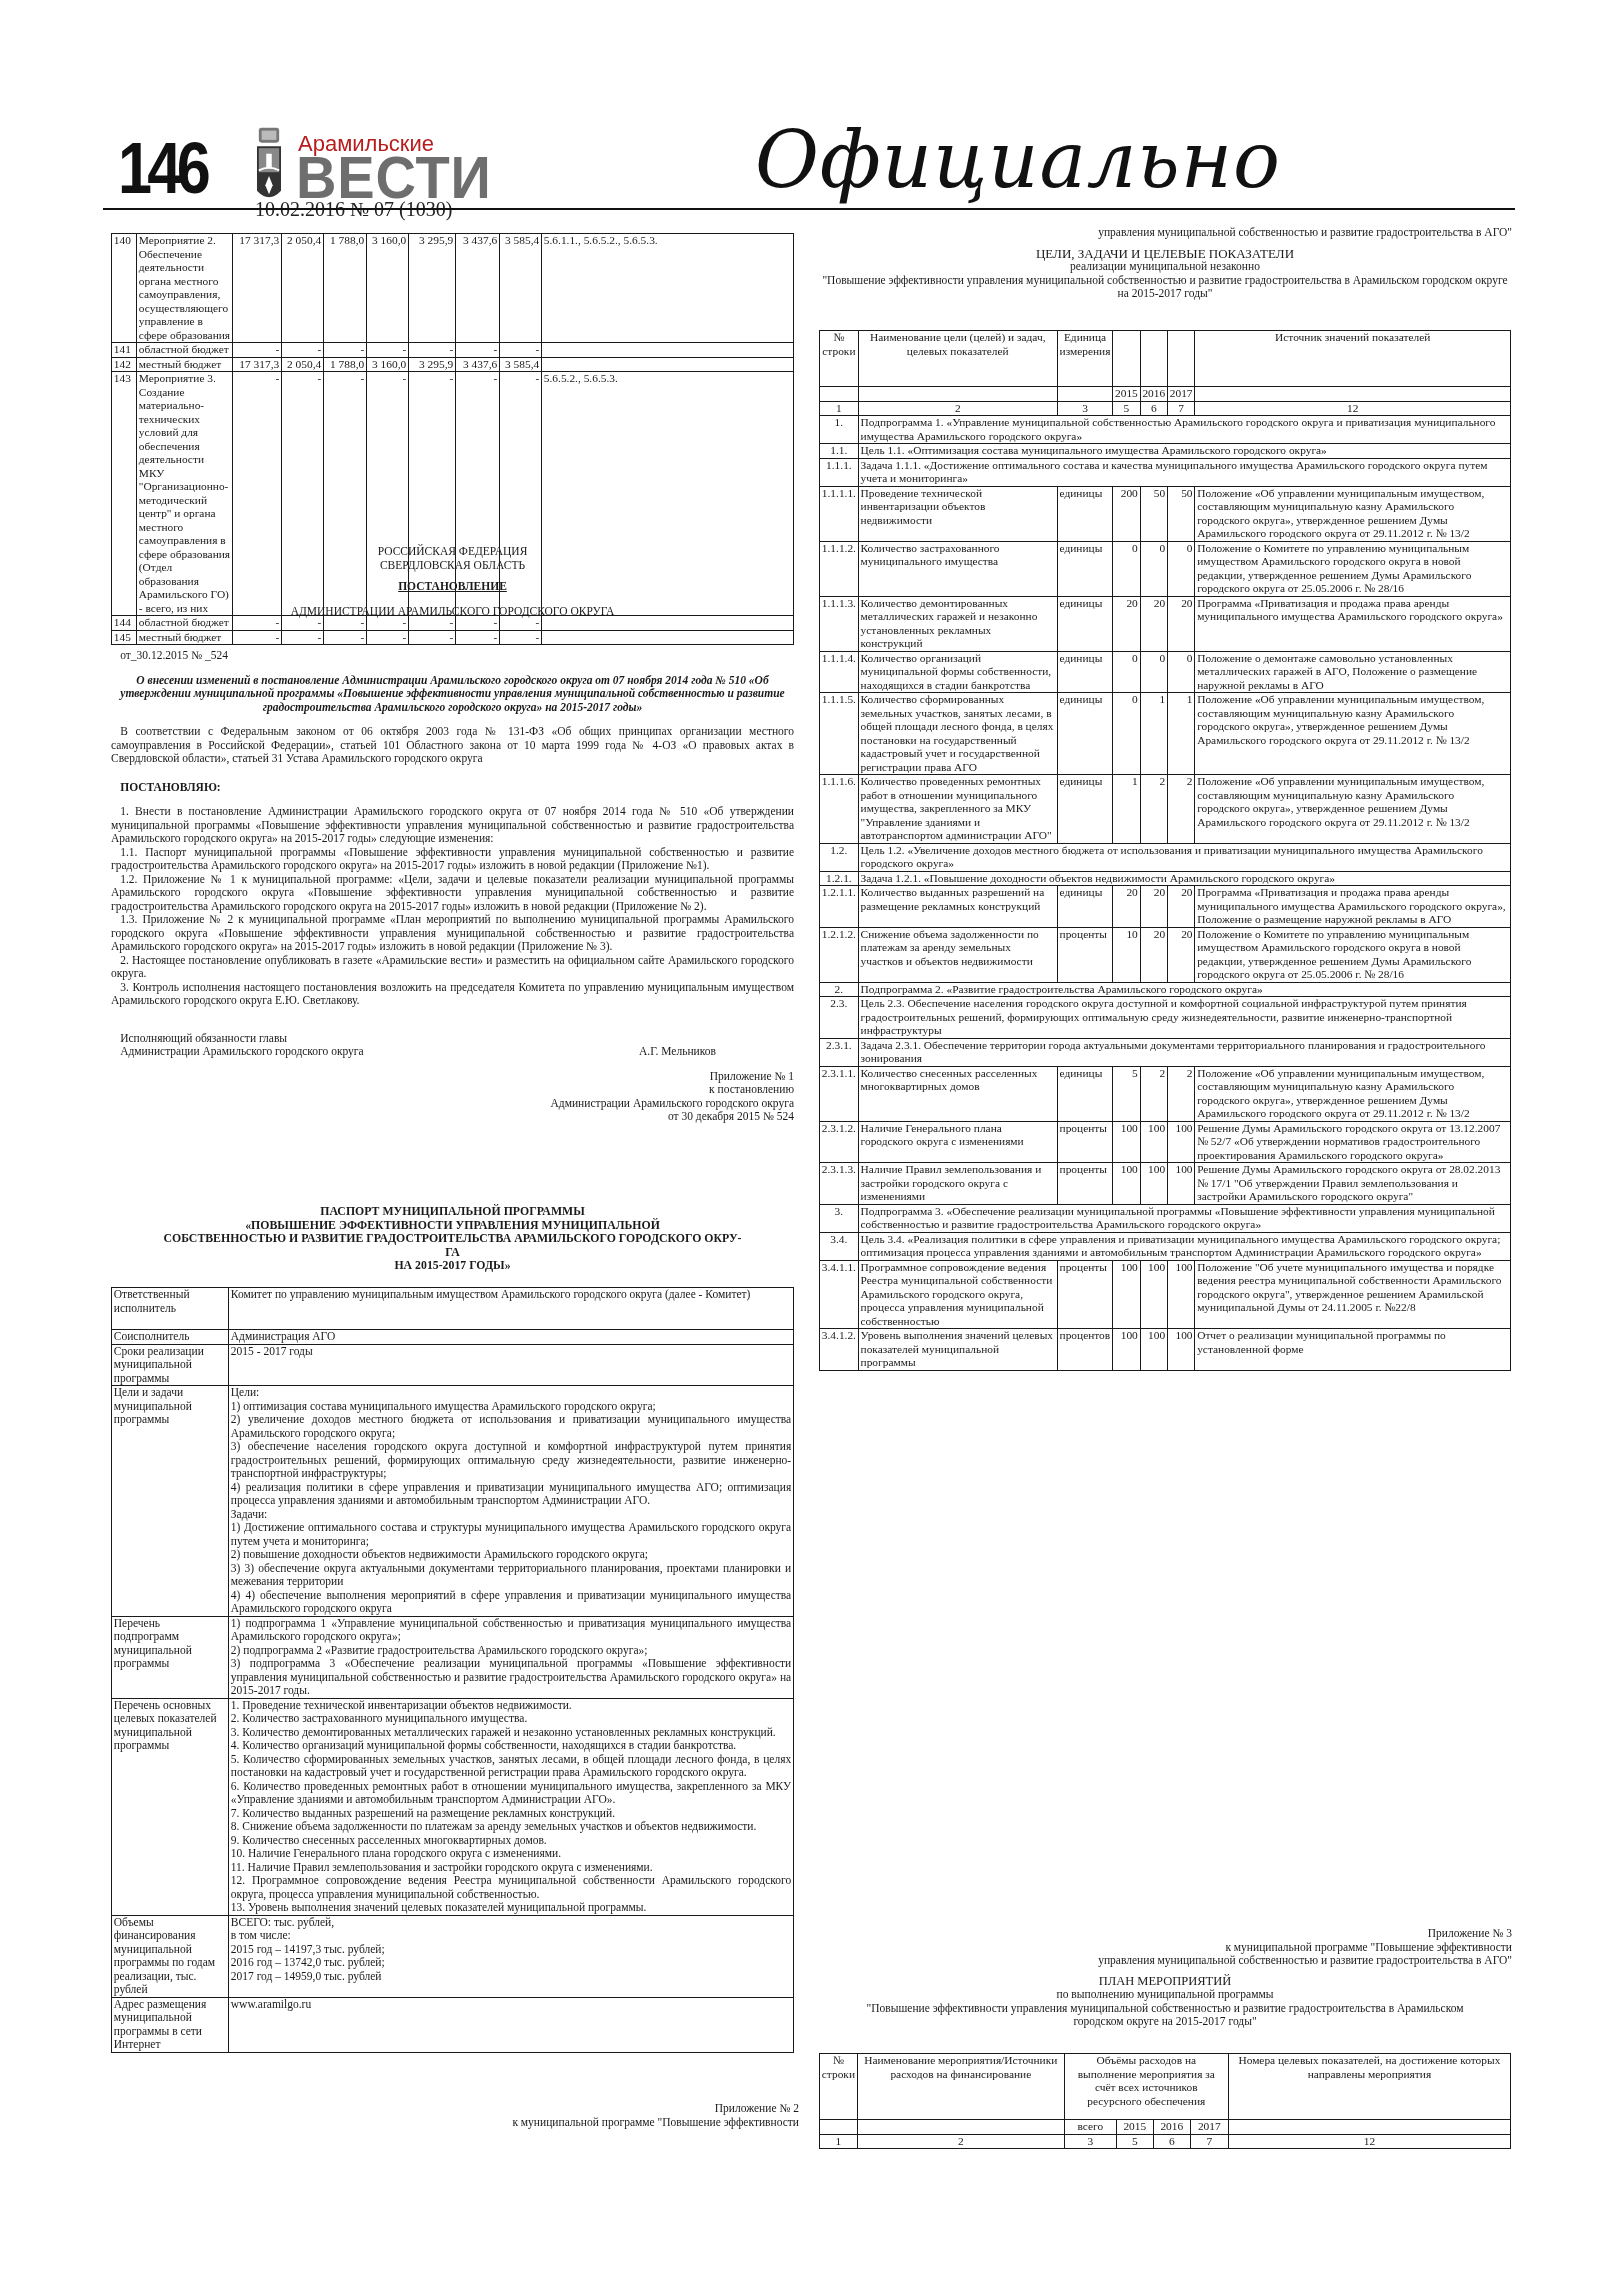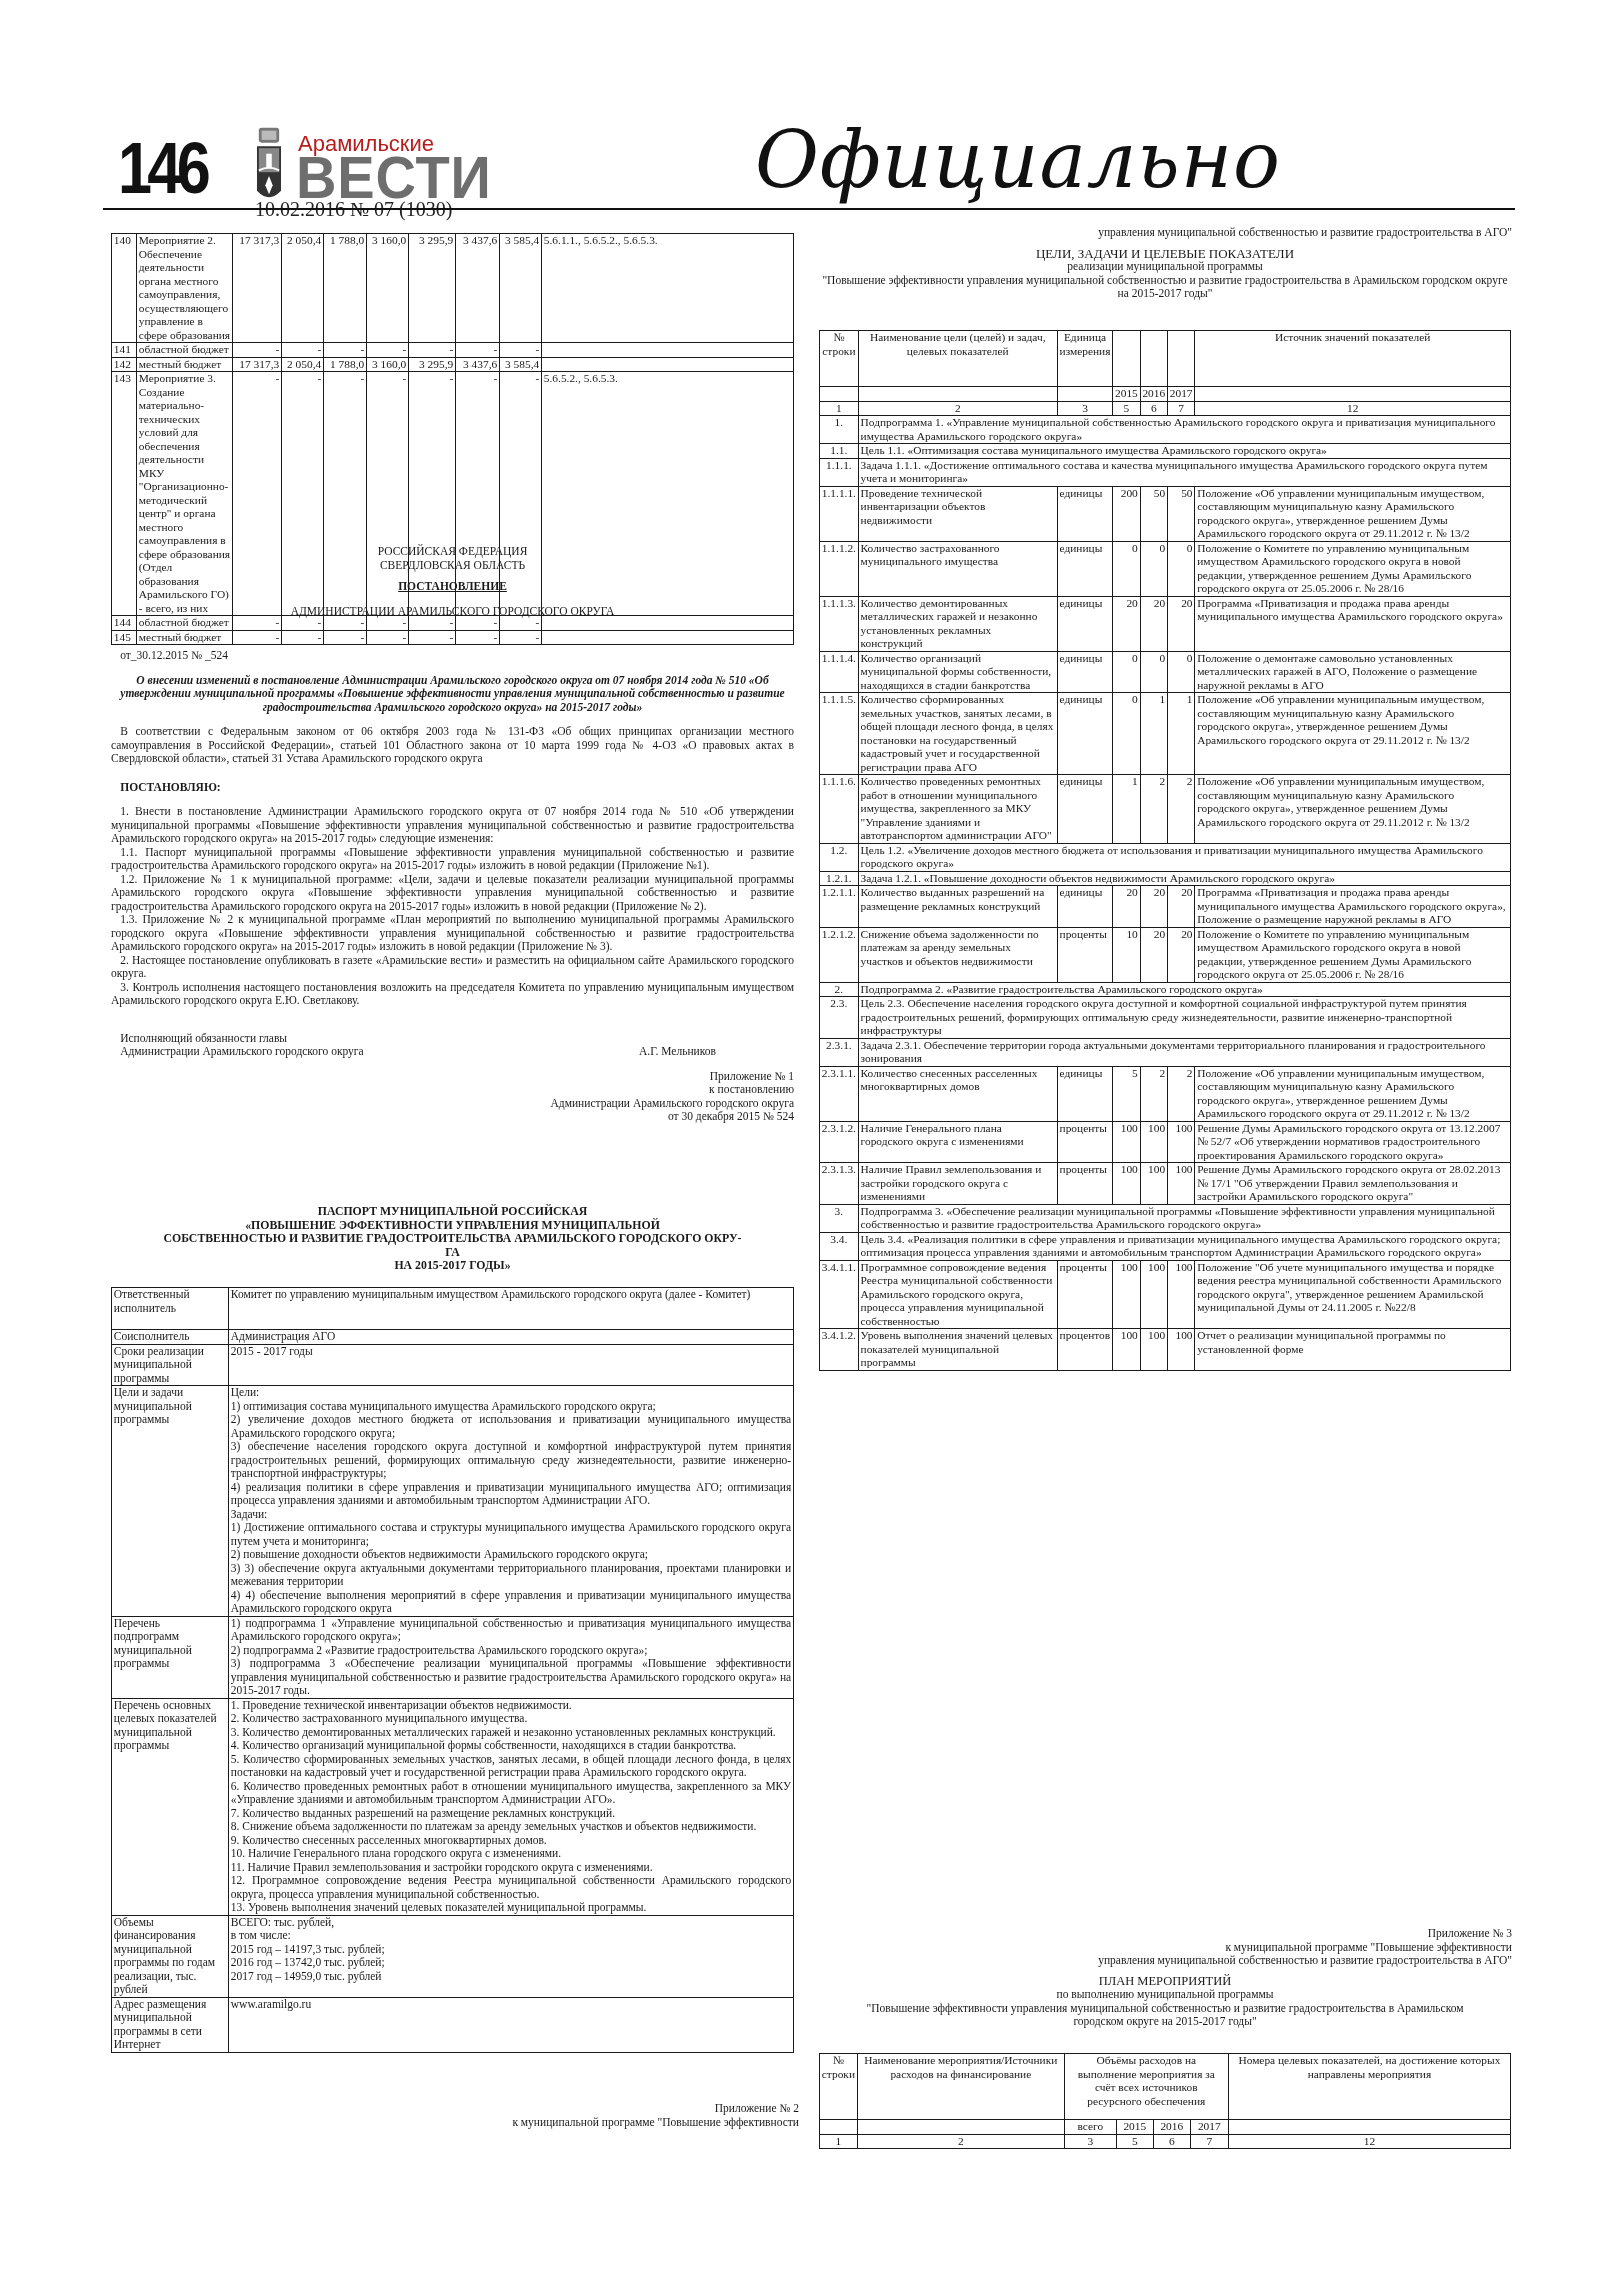--- a/index.html
+++ b/index.html
@@ -175,21 +175,21 @@
   </div>
   <div id="appendix1" style="margin-top:11px;text-align:right;">
       <div>Приложение № 1</div>
       <div>к постановлению</div>
       <div>Администрации Арамильского городского округа</div>
       <div>от 30 декабря 2015 № 524</div>
     </div>
 </div>
 
 <div id="passport-title" class="abs">
-    <div>ПАСПОРТ МУНИЦИПАЛЬНОЙ РОССИЙСКАЯ</div>
+    <div>ПАСПОРТ МУНИЦИПАЛЬНОЙ ПРОГРАММЫ</div>
     <div>«ПОВЫШЕНИЕ ЭФФЕКТИВНОСТИ УПРАВЛЕНИЯ МУНИЦИПАЛЬНОЙ</div>
     <div>СОБСТВЕННОСТЬЮ И РАЗВИТИЕ ГРАДОСТРОИТЕЛЬСТВА АРАМИЛЬСКОГО ГОРОДСКОГО ОКРУ-</div>
     <div>ГА</div>
     <div>НА 2015-2017 ГОДЫ»</div>
   </div>
 <table id="t2" class="abs blk">
   <colgroup>
       <col style="width:117px">
       <col>
     </colgroup>
@@ -272,21 +272,21 @@
     </tbody>
 </table>
 <div id="app2" class="abs">
     <div>Приложение № 2</div>
     <div>к муниципальной программе "Повышение эффективности</div>
   </div>
 
 <div id="right-head" class="abs">
   <div style="text-align:right;">управления муниципальной собственностью и развитие градостроительства в АГО"</div>
   <div class="ctr" style="margin-top:7.4px;font-size:13px;">ЦЕЛИ, ЗАДАЧИ И ЦЕЛЕВЫЕ ПОКАЗАТЕЛИ</div>
-  <div class="ctr">реализации муниципальной программы</div>
+  <div class="ctr">реализации муниципальной незаконно</div>
   <div class="ctr" style="padding:0 3.7px;">"Повышение эффективности управления муниципальной собственностью и развитие градостроительства в Арамильском городском округе на 2015-2017 годы"</div>
 </div>
 
 <table id="t3" class="abs sm">
   <colgroup>
     <col style="width:35px">
       <col style="width:199px">
       <col style="width:28px">
       <col style="width:27px">
     <col style="width:27px">

